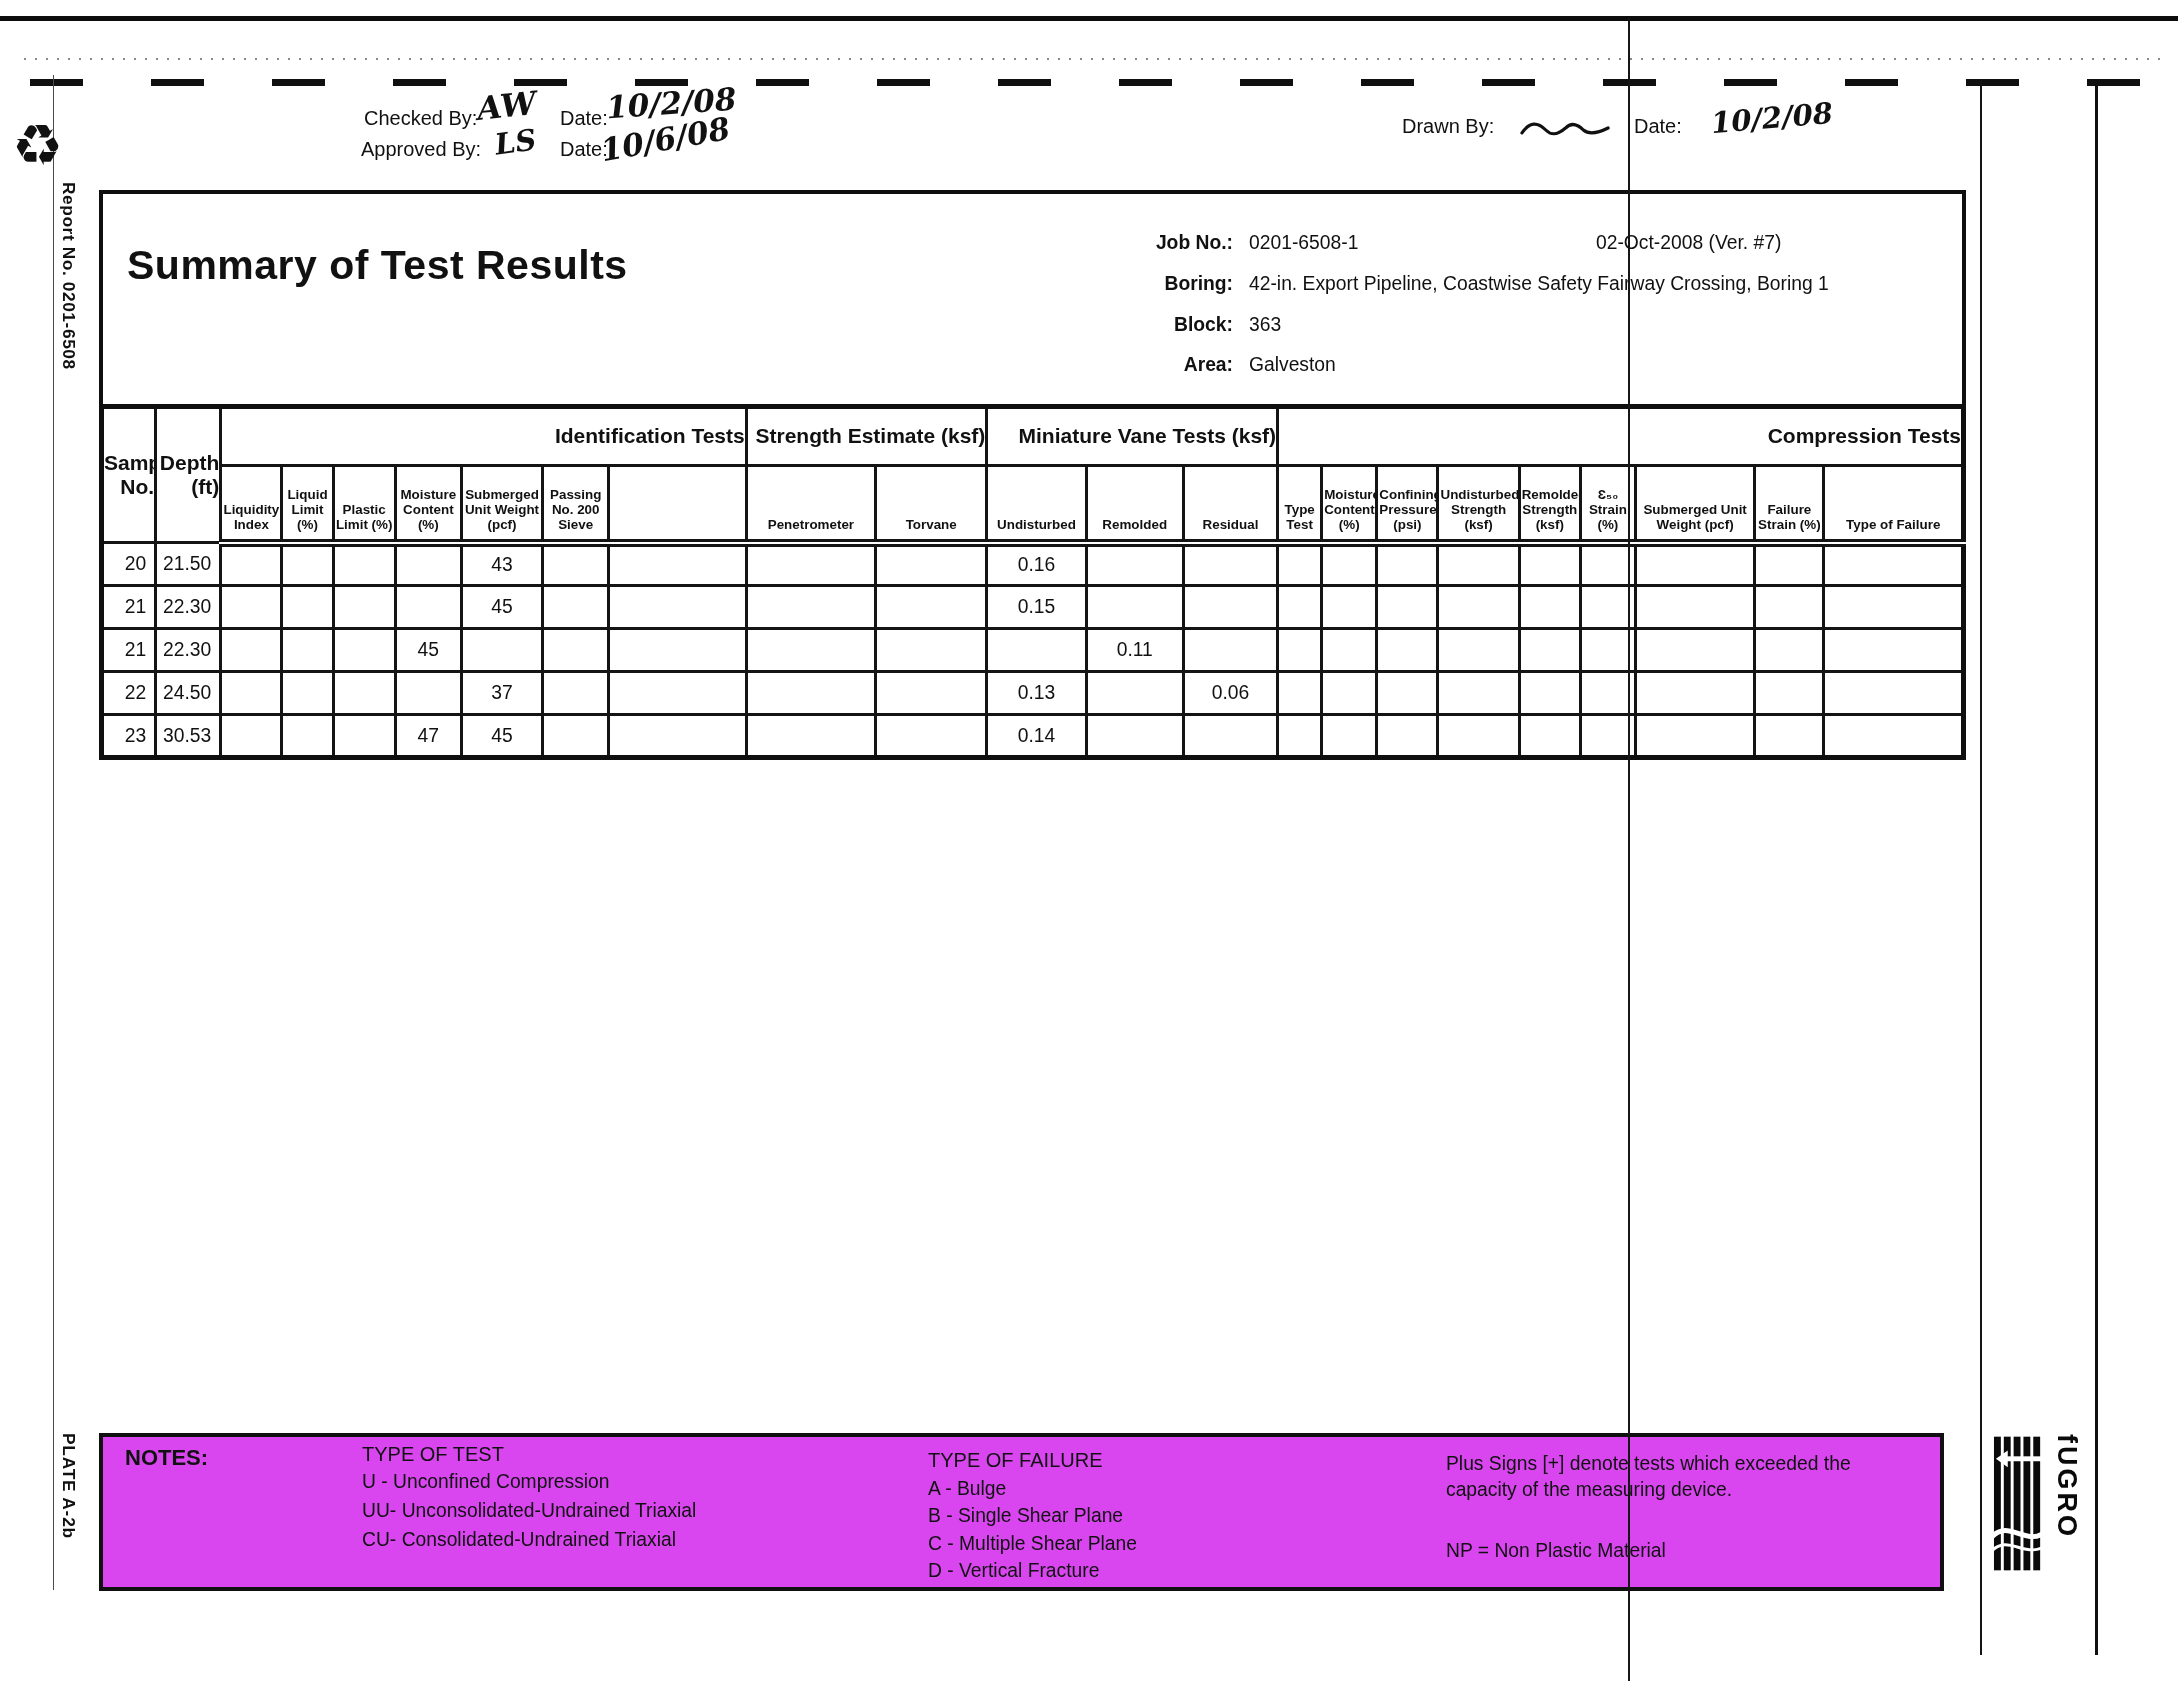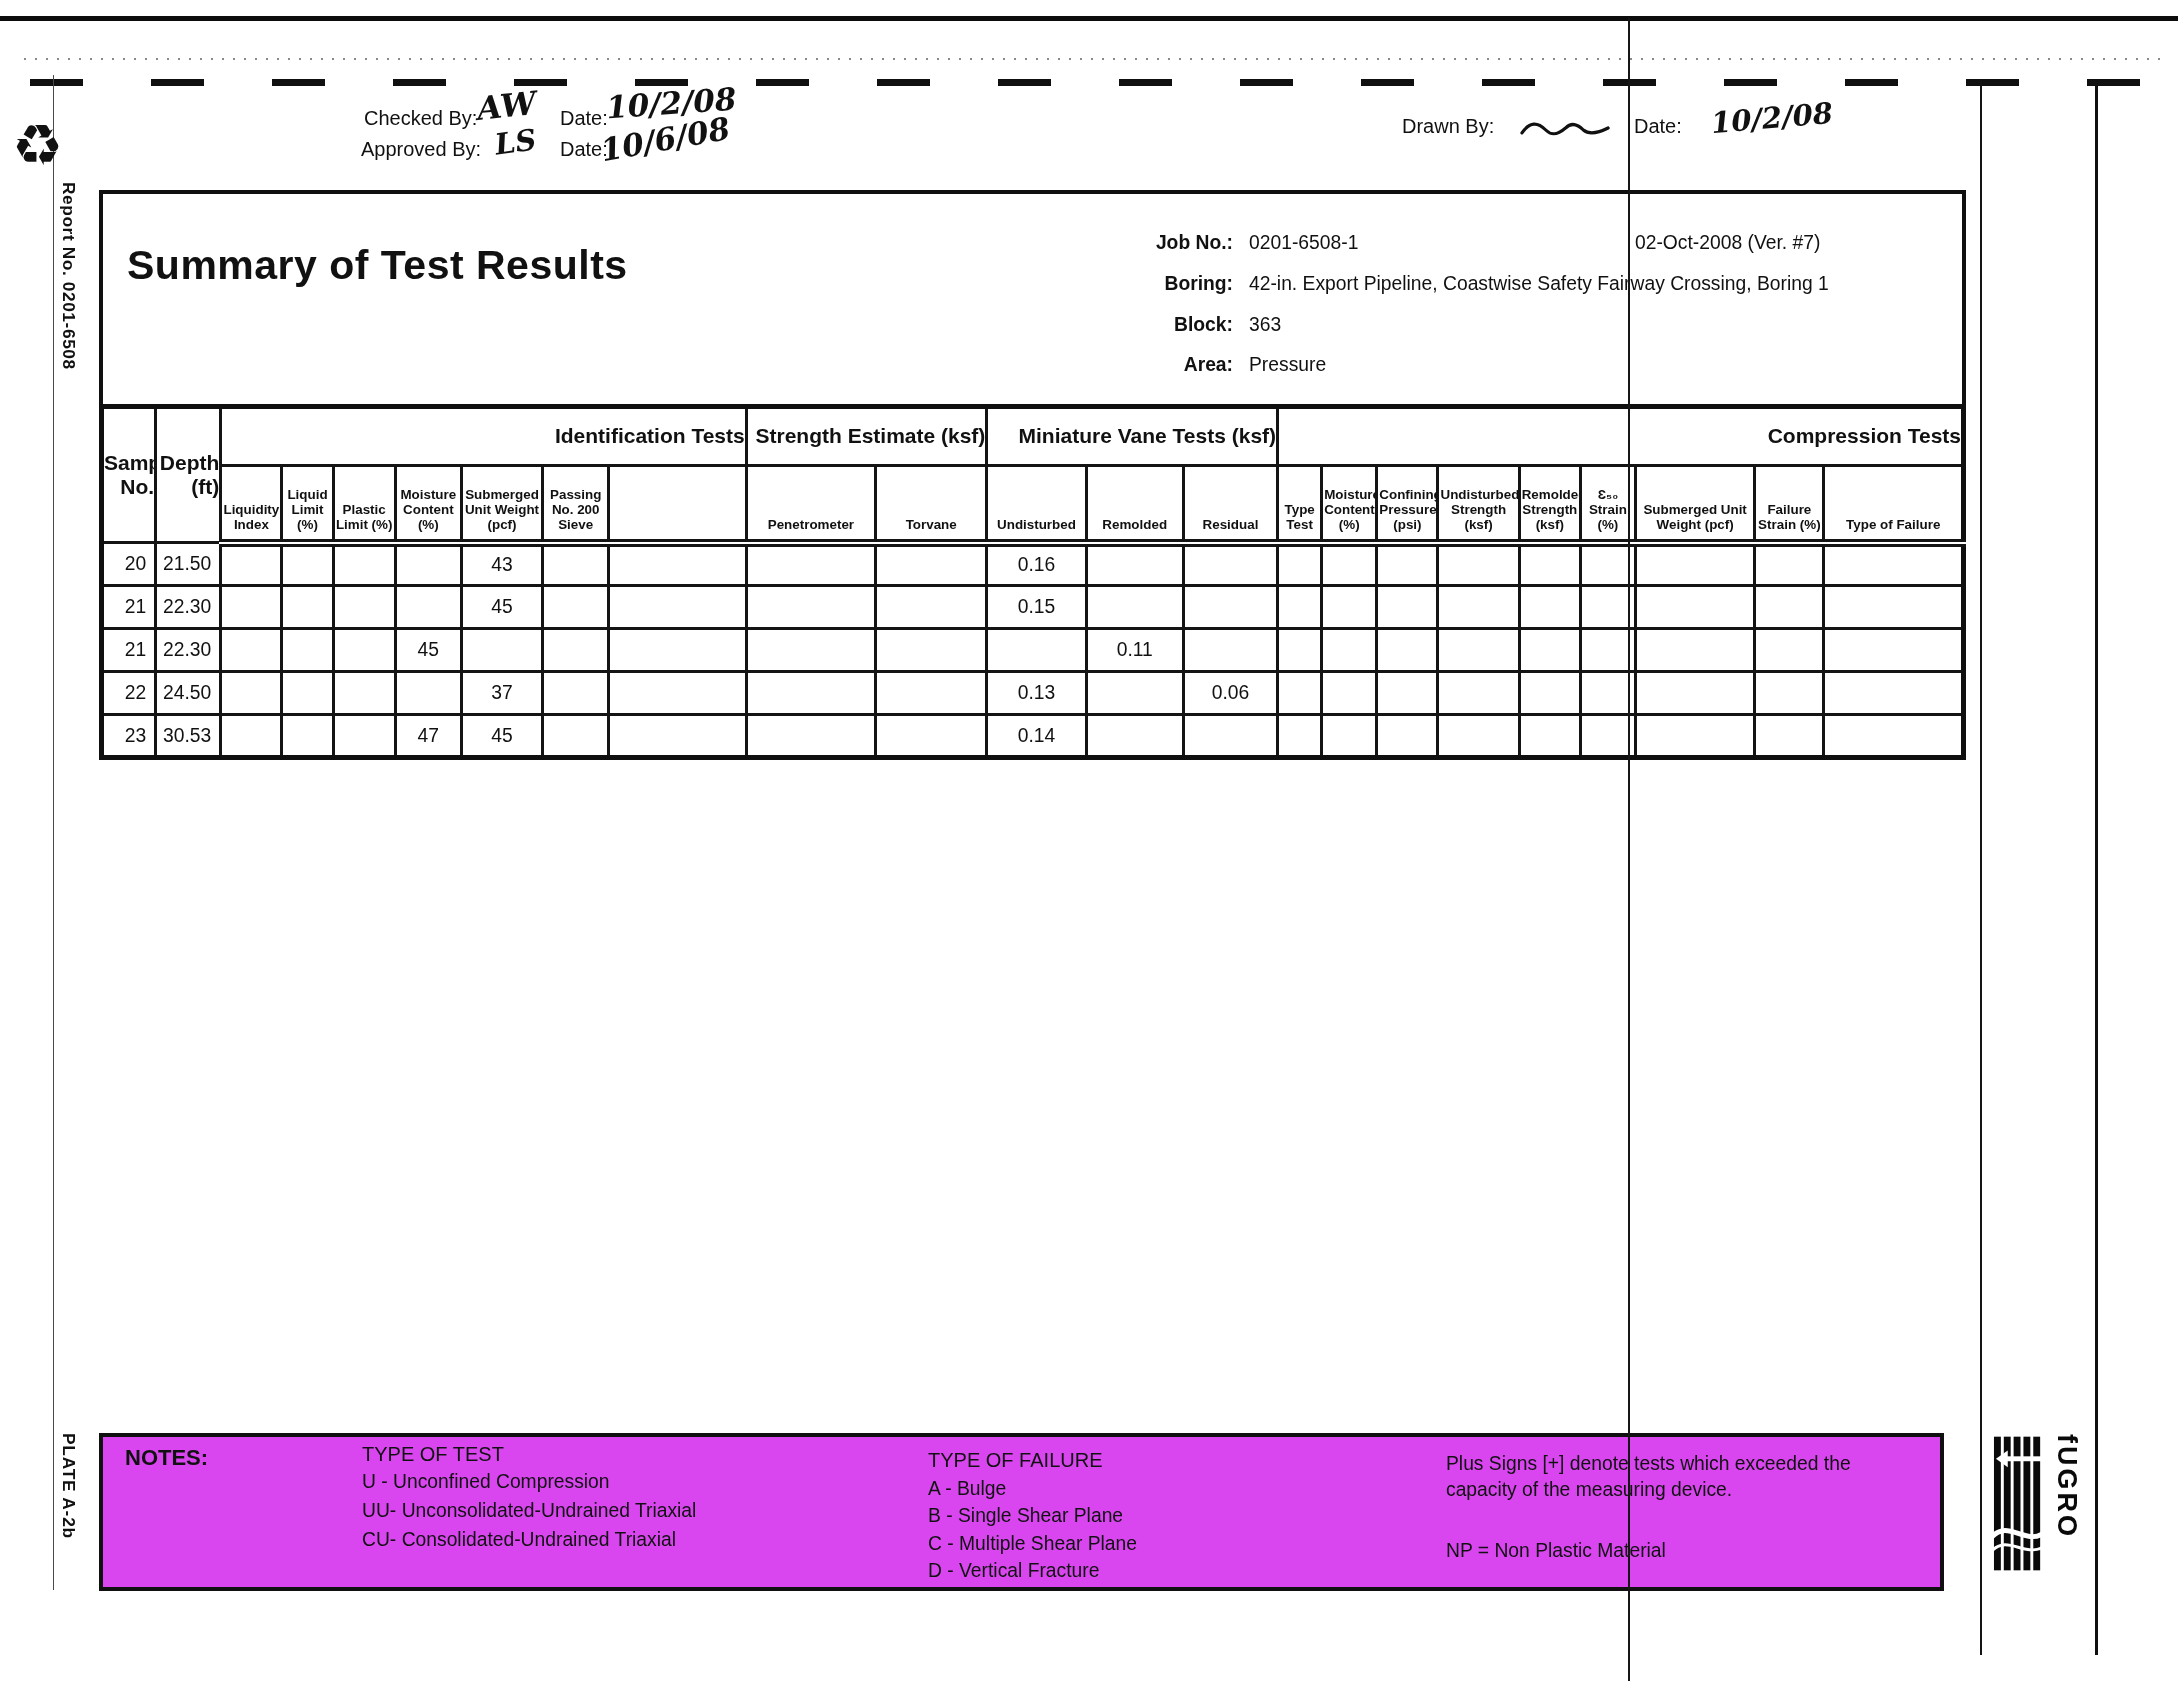--- a/index.html
+++ b/index.html
@@ -97,27 +97,27 @@
     <path d="M3,16 C11,4 19,5 27,13 C33,19 39,18 47,11 C53,5 59,7 65,13 C71,18 80,16 90,11" stroke="#111" stroke-width="3.2" fill="none" stroke-linecap="round"></path>
   </svg>
   <div class="abs lbl" style="left:1634px;top:115px;">Date:</div>
   <div class="abs hand" style="left:1711px;top:101px;font-size:29px;transform:rotate(-5deg);">10/2/08</div>
 
   <div class="abs main-box"></div>
   <div class="abs page-title">Summary of Test Results</div>
 
   <div class="abs job-label" style="left:1124px;top:232px;">Job No.:</div>
   <div class="abs job-value" style="left:1249px;top:232px;">0201-6508-1</div>
-  <div class="abs job-value" style="left:1596px;top:232px;margin-left:39px;">02-Oct-2008  (Ver. #7)</div>
+  <div class="abs job-value" style="left:1596px;top:232px;">02-Oct-2008  (Ver. #7)</div>
   <div class="abs job-label" style="left:1124px;top:273px;">Boring:</div>
   <div class="abs job-value" style="left:1249px;top:273px;">42-in. Export Pipeline, Coastwise Safety Fairway Crossing, Boring 1</div>
   <div class="abs job-label" style="left:1124px;top:314px;">Block:</div>
   <div class="abs job-value" style="left:1249px;top:314px;">363</div>
   <div class="abs job-label" style="left:1124px;top:354px;">Area:</div>
-  <div class="abs job-value" style="left:1249px;top:354px;">Pressure</div>
+  <div class="abs job-value" style="left:1249px;top:354px;">Galveston</div>
 
   <table class="results">
     <colgroup>
       <col style="width:54px">
         <col style="width:65px">
       <col style="width:61px">
         <col style="width:51px">
         <col style="width:62px">
         <col style="width:66px">
         <col style="width:81px">

